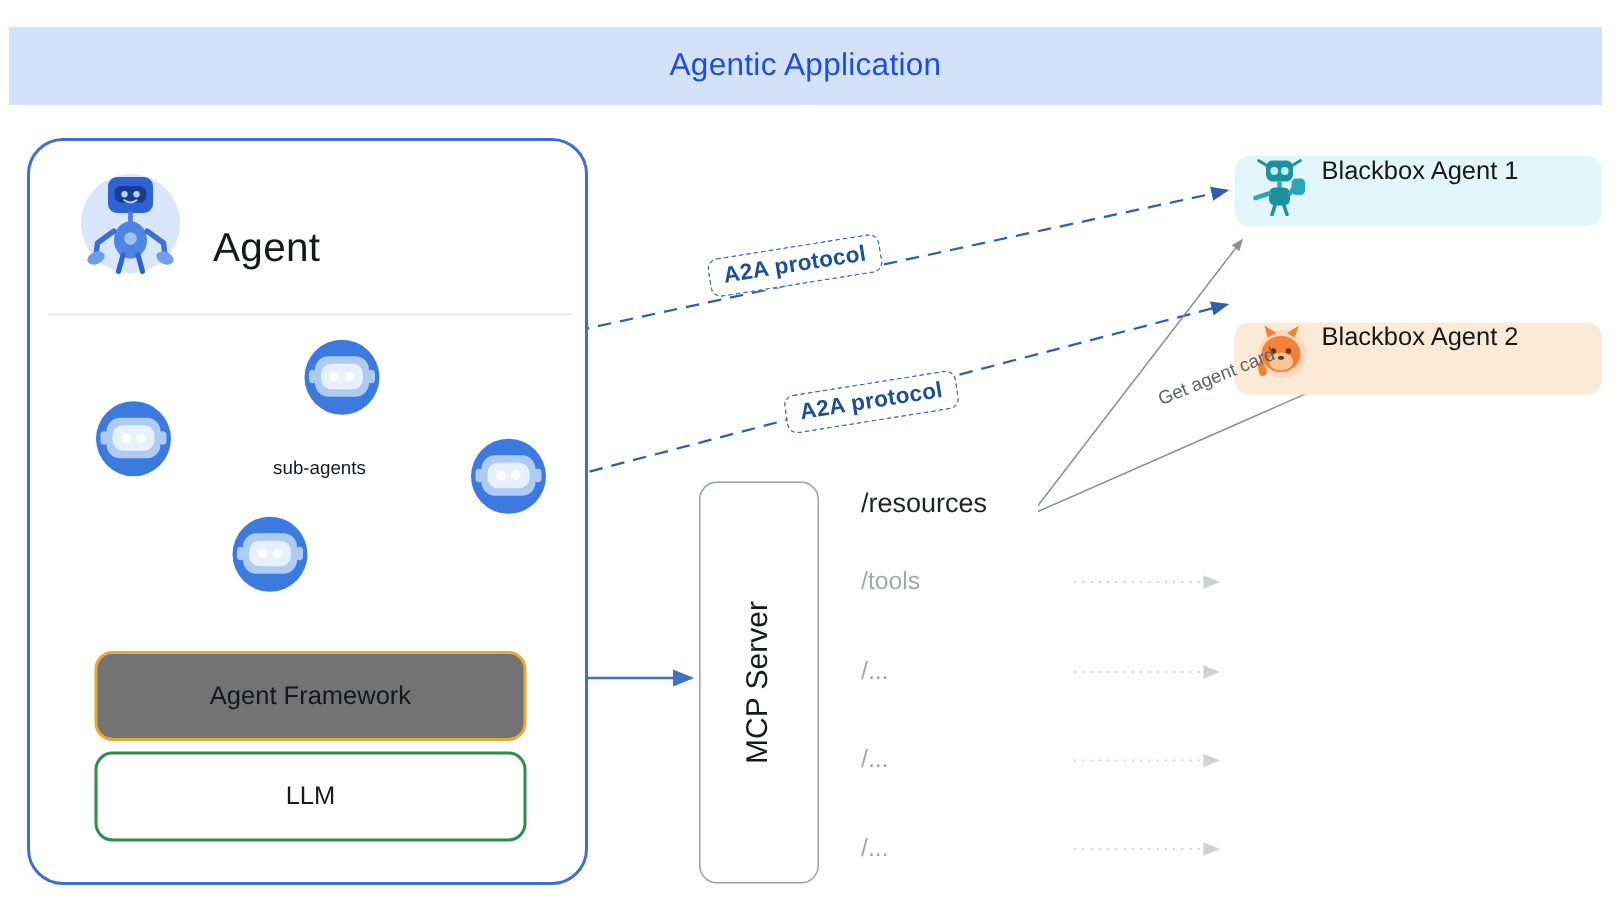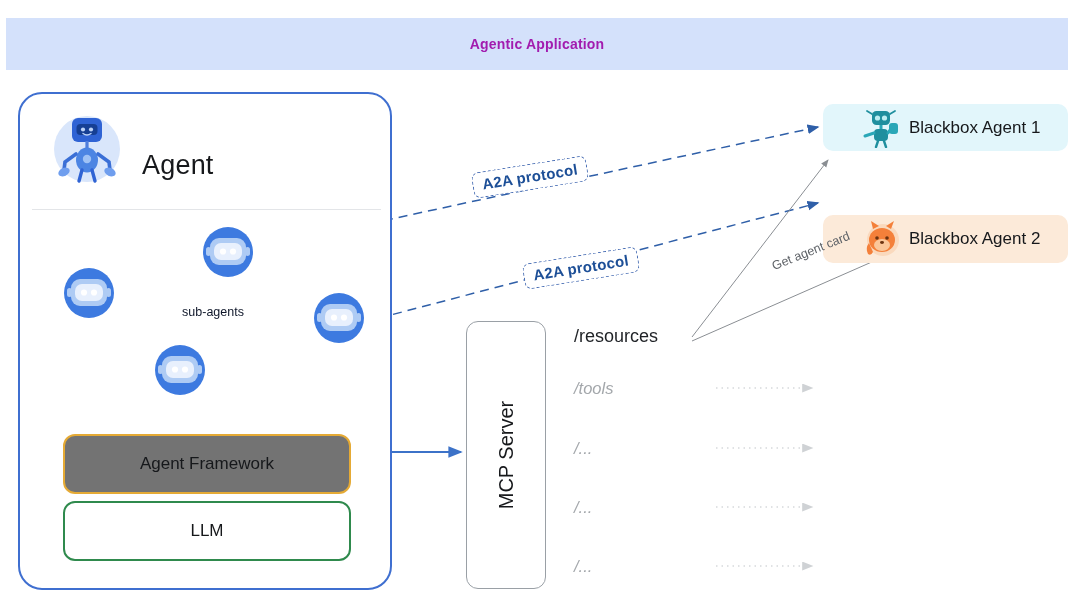--- a/index.html
+++ b/index.html
@@ -12,21 +12,21 @@
   }
   #canvas{position:absolute;left:0;top:0;width:1080px;height:609px;}
 
   
   .header-banner{
     position:absolute;left:6px;top:18px;width:1062px;height:52px;
     background:#d4e1fb;
     display:flex;align-items:center;justify-content:center;
   }
   .header-title{
-    font-size:14px;font-weight:bold;color:#a21caf;letter-spacing:.2px;
+    font-size:21px;font-weight:normal;color:#1d4ed8;letter-spacing:.2px;
   }
 
   
   .agent-box{
     position:absolute;left:18px;top:92px;width:374px;height:498px;
     border:2.5px solid #3f6fd0;border-radius:24px;background:#fff;
     box-sizing:border-box;
   }
   .agent-divider{
     position:absolute;left:12px;top:115px;width:349px;height:1px;
@@ -70,27 +70,26 @@
     transform:translate(-50%,-50%) rotate(-90deg);
     font-size:20px;color:#16181b;white-space:nowrap;
   }
 
   
   .res-item{
     position:absolute;left:574px;font-size:16.5px;white-space:nowrap;
     transform:translateY(-50%);
   }
   .res-item.primary{color:#1f2226;font-size:18px;}
-  .res-item.dim{color:#a3a7ab;font-style:italic;}
+  .res-item.dim{color:#a3a7ab;}
 
   
   .bb-card{
-    position:absolute;border-radius:10px;display:flex;align-items:center;
+    position:absolute;border-radius:10px;display:flex;align-items:flex-start;
     box-sizing:border-box;
-    padding-left:28px;
   }
   .bb-1{left:823px;top:104px;width:245px;height:47px;background:#e2f6fb;}
   .bb-2{left:823px;top:179px;width:245px;height:48px;background:#fcead9;margin-top:36px;}
   .bb-ico{width:44px;height:40px;margin-left:8px;flex:0 0 auto;position:relative;}
   .bb-label{font-size:17px;color:#16181b;margin-left:6px;white-space:nowrap;}
 
   
   .a2a-chip{
     position:absolute;
     border:1.4px dashed #4a6fb5;border-radius:7px;background:#fff;

